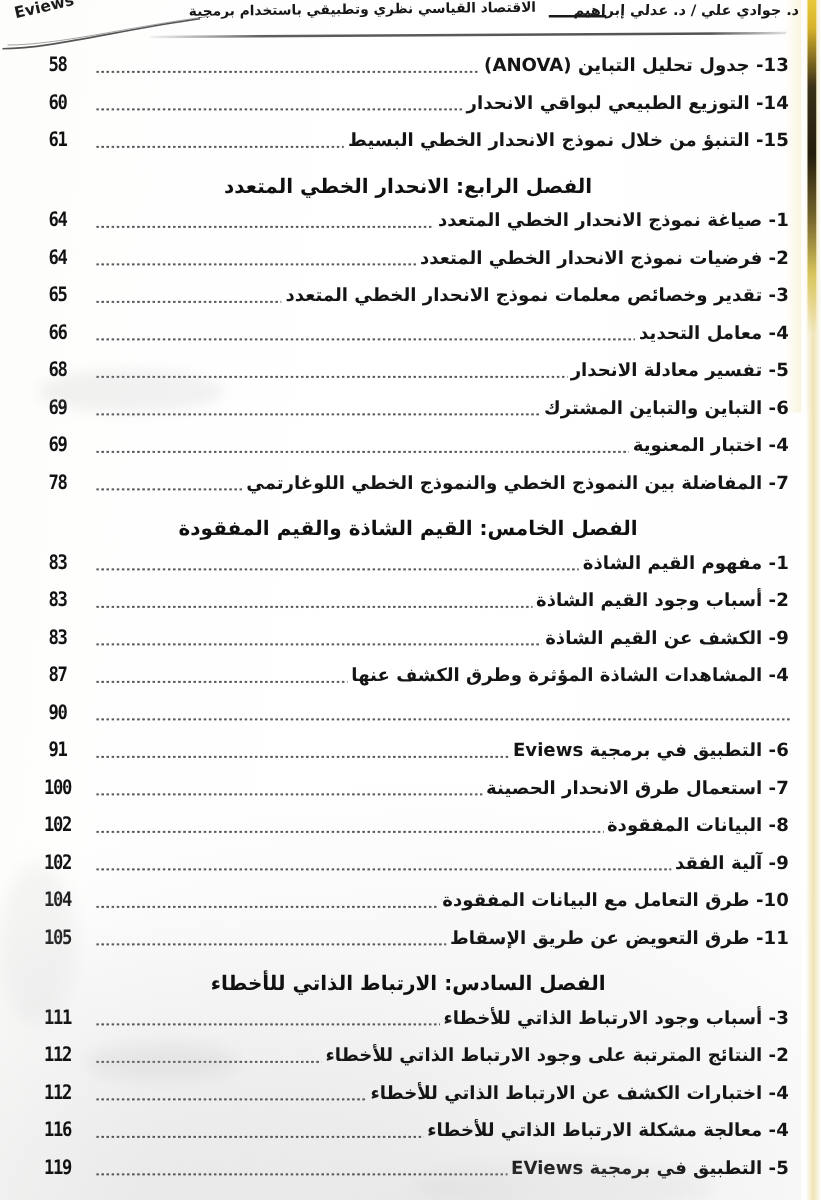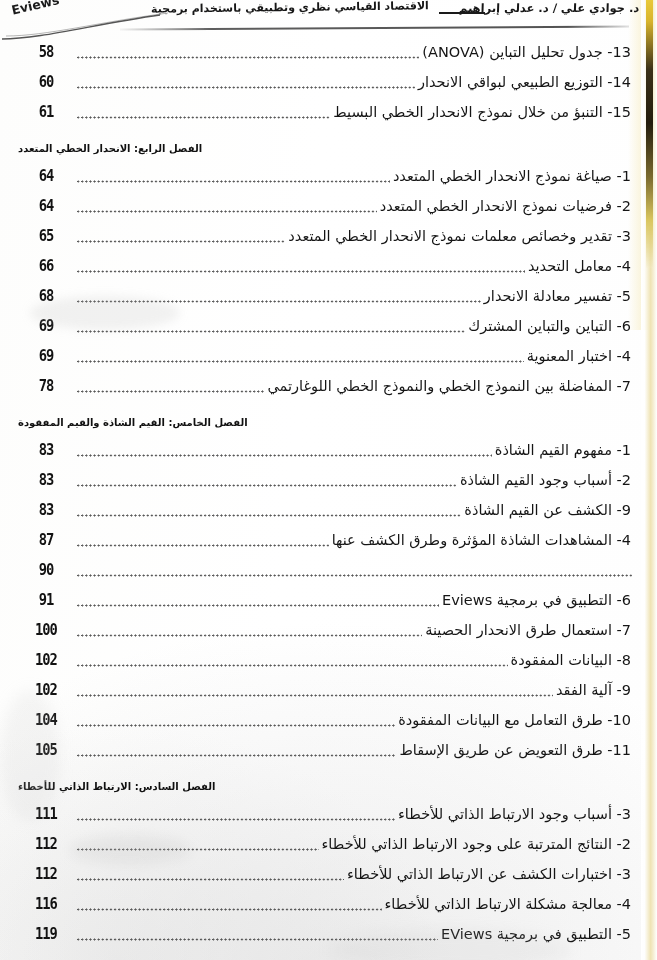--- a/index.html
+++ b/index.html
@@ -144,21 +144,21 @@
   }
 
   .entry {
     display: flex;
     align-items: baseline;
     direction: rtl;
     height: 30px;
   }
   .entry .title {
     font-size: 14.5px;
-    font-weight: normal;
+    font-weight: bold;
     white-space: nowrap;
     color: #151515;
     flex: 0 0 auto;
     padding-right: 4px;
   }
   .entry .leader {
     flex: 1 1 auto;
     min-width: 28px;
     align-self: center;
     height: 11px;
@@ -176,22 +176,22 @@
     font-size: 16px;
     font-weight: bold;
     font-family: "DejaVu Sans Mono", "Liberation Mono", monospace;
     letter-spacing: -1.2px;
     color: #121212;
     direction: ltr;
     transform: scaleX(0.86);
   }
 
   .chapter {
-    text-align: left;
-    font-size: 10px;
+    text-align: center;
+    font-size: 16px;
     font-weight: bold;
     color: #101010;
     height: 34px;
     line-height: 34px;
     white-space: nowrap;
     letter-spacing: -0.1px;
   }
 
   
   .smudge {
@@ -358,21 +358,21 @@
         <span class="title">3- أسباب وجود الارتباط الذاتي للأخطاء</span>
         <span class="leader"></span>
         <span class="pageno">111</span>
       </div>
       <div class="entry">
         <span class="title">2- النتائج المترتبة على وجود الارتباط الذاتي للأخطاء</span>
         <span class="leader"></span>
         <span class="pageno">112</span>
       </div>
       <div class="entry">
-        <span class="title">3- اختبارات الكشف عن الارتباط الذاتي للأخطاء</span>
+        <span class="title">4- اختبارات الكشف عن الارتباط الذاتي للأخطاء</span>
         <span class="leader"></span>
         <span class="pageno">112</span>
       </div>
       <div class="entry">
         <span class="title">4- معالجة مشكلة الارتباط الذاتي للأخطاء</span>
         <span class="leader"></span>
         <span class="pageno">116</span>
       </div>
       <div class="entry">
         <span class="title">5- التطبيق في برمجية EViews</span>

